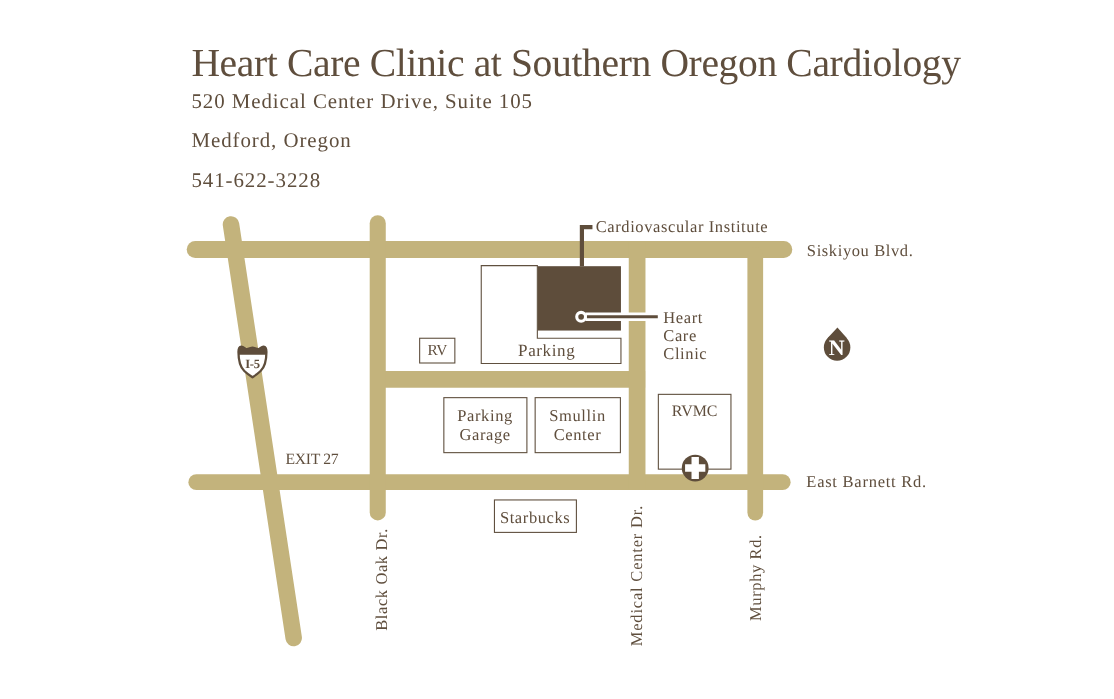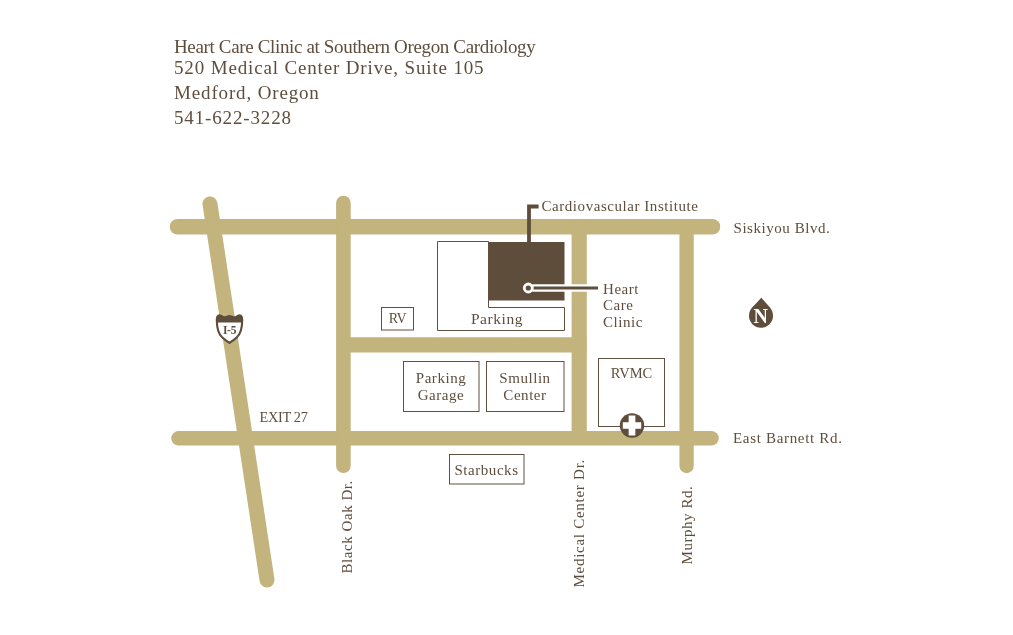--- a/index.html
+++ b/index.html
@@ -1,20 +1,20 @@
 <!DOCTYPE html>
 <html><head>
 <meta charset="utf-8">
 <style>
   html,body{margin:0;padding:0;background:#ffffff;}
   #page{position:relative;width:1013px;height:635px;background:#fff;overflow:hidden;
         font-family:"Liberation Serif", serif;}
   .hdr{position:absolute;left:174px;top:36px;color:#5f4e3d;}
-  .hdr h1{margin:0;font-size:19px;font-weight:normal;color:#5f4e3d;letter-spacing:-0.35px;}
-  .hdr p{margin:0;font-size:19px;line-height:25px;letter-spacing:0.85px;}
+  .hdr h1{margin:0;font-size:36px;font-weight:normal;color:#5f4e3d;letter-spacing:-0.35px;}
+  .hdr p{margin:0;font-size:19px;line-height:36px;letter-spacing:0.85px;}
   svg text{font-family:"Liberation Serif", serif;fill:#5f4e3d;letter-spacing:0.55px;}
 </style>
 </head>
 <body>
 <div id="page">
 
   <div class="hdr">
     <h1>Heart Care Clinic at Southern Oregon Cardiology</h1>
     <p style="margin-top:-3.5px;">520 Medical Center Drive, Suite 105<br>Medford, Oregon<br>541-622-3228</p>
   </div>

